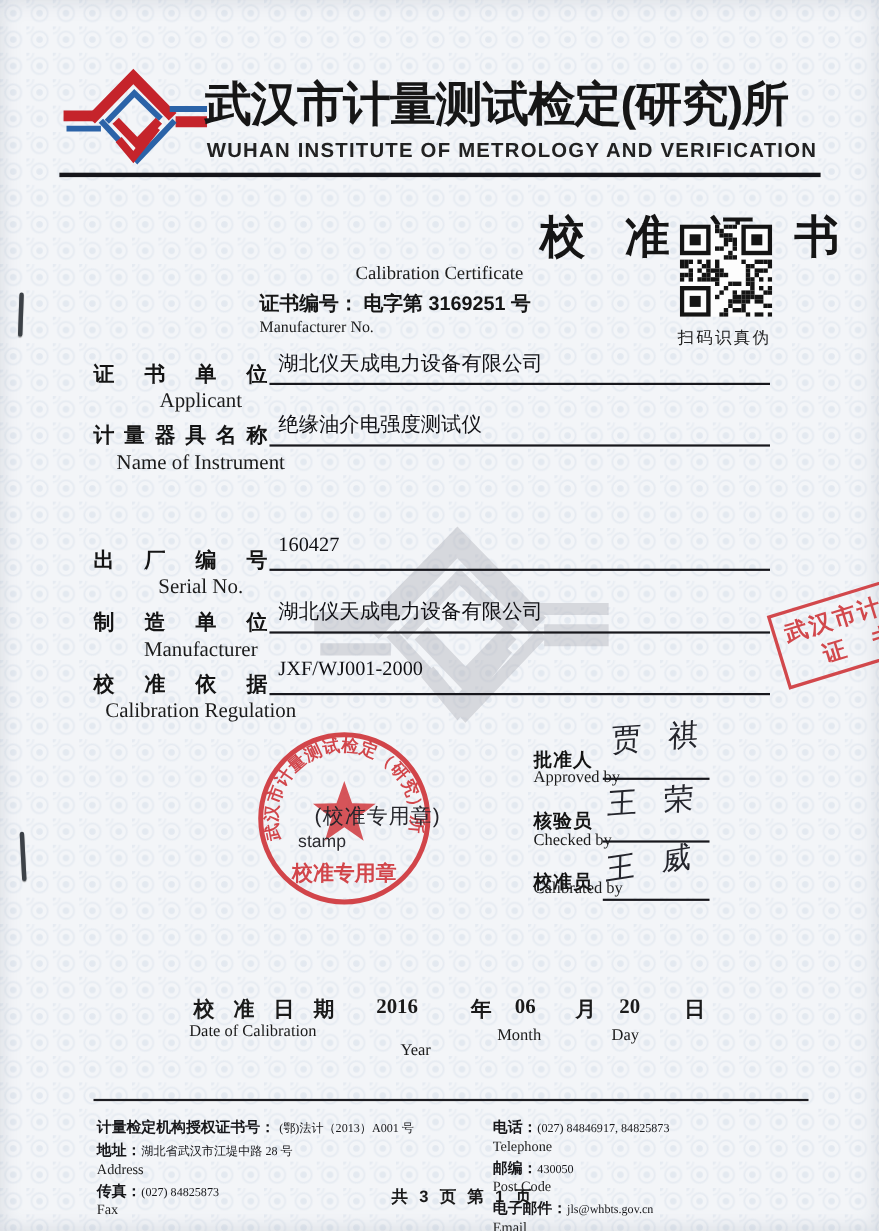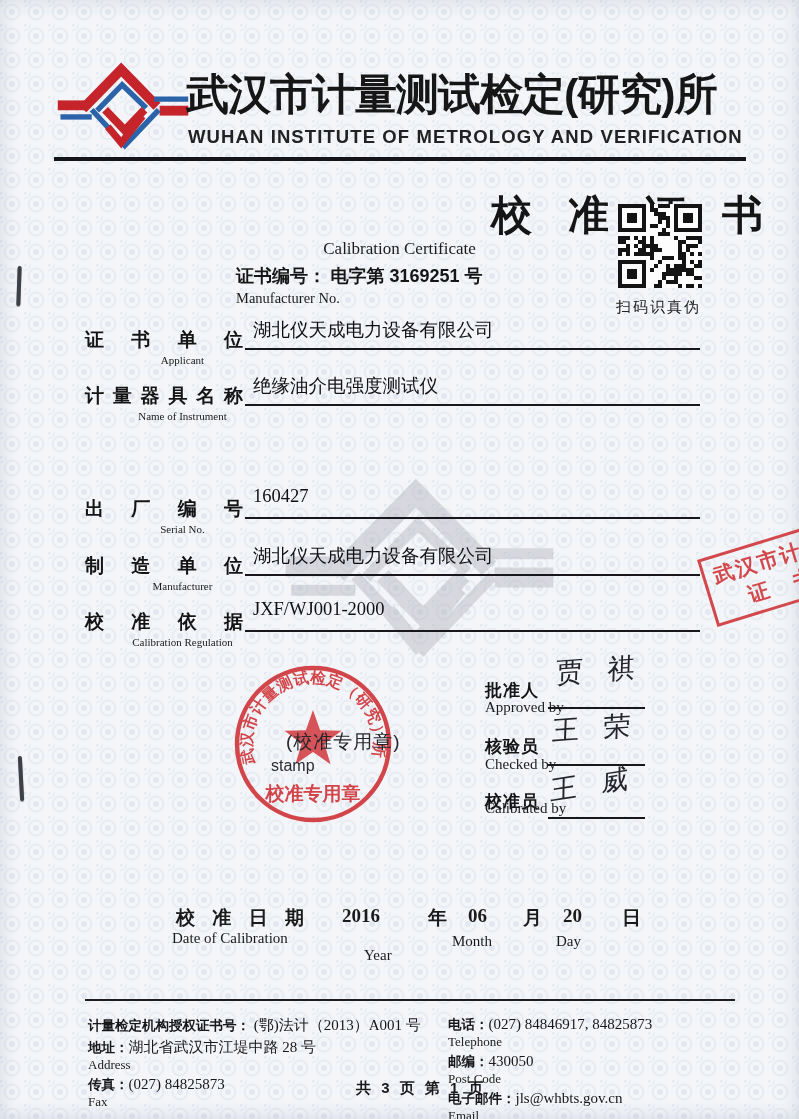--- a/index.html
+++ b/index.html
@@ -38,21 +38,21 @@
   .certno-en { font-family:"Liberation Serif", serif; font-size:14.5px; }
 
   
   .qr-caption { font-size:15px; letter-spacing:2px; color:#222; }
 
   
   .row { position:absolute; left:85px; width:618px; height:62px; z-index:2; }
   .row .cn { position:absolute; left:0; top:10px; width:158px; font-size:19px; font-weight:700;
              color:#141414; text-align:justify; text-align-last:justify; white-space:normal; }
   .row .en { position:absolute; left:0; top:37px; width:195px; text-align:center;
-             font-family:"Liberation Serif", serif; font-size:11px; color:#1b1b1b; }
+             font-family:"Liberation Serif", serif; font-size:19px; color:#1b1b1b; }
   .row .val { position:absolute; left:168px; top:0; font-family:"Liberation Serif", serif;
               font-size:18.5px; color:#101014; white-space:nowrap; }
   .row .line { position:absolute; left:160px; right:3px; top:31px; border-bottom:2px solid #17171c; }
 
   
   .watermark { opacity:.38; z-index:1; }
 
   
   .stamp-wrap { z-index:5; opacity:.9; }
   .stamp-overlay-cn { font-size:19px; font-weight:400; color:#26262b; letter-spacing:1px; z-index:6;padding-left:46px; }
@@ -74,21 +74,21 @@
 
   
   .date-cn { width:128px; font-size:19px; font-weight:700; text-align:justify; text-align-last:justify; }
   .date-en { font-family:"Liberation Serif", serif; font-size:15px; }
   .date-val { font-family:"Liberation Serif", serif; font-size:19px; font-weight:600; }
   .date-unit { font-size:19px; font-weight:700; }
 
   
   .hr-thin { height:2px; background:#1d1d22; }
   .foot-cn { font-size:13.5px; font-weight:700; color:#17171a; white-space:nowrap; }
-  .foot-val { font-family:"Liberation Serif", serif; font-weight:400; font-size:15px;margin-top:44px; }
+  .foot-val { font-family:"Liberation Serif", serif; font-weight:400; font-size:11px;margin-top:44px; }
   .foot-en { font-family:"Liberation Serif", serif; font-size:13px; color:#222; }
   .foot-pair { margin-bottom:3px; }
   .page-info { font-size:15px; font-weight:700; letter-spacing:3px; }
 </style>
 </head>
 <body>
 
 <div class="page">
 
   <div class="staple" style="left:17px; top:266px; height:40px; transform:rotate(2deg);"></div>

